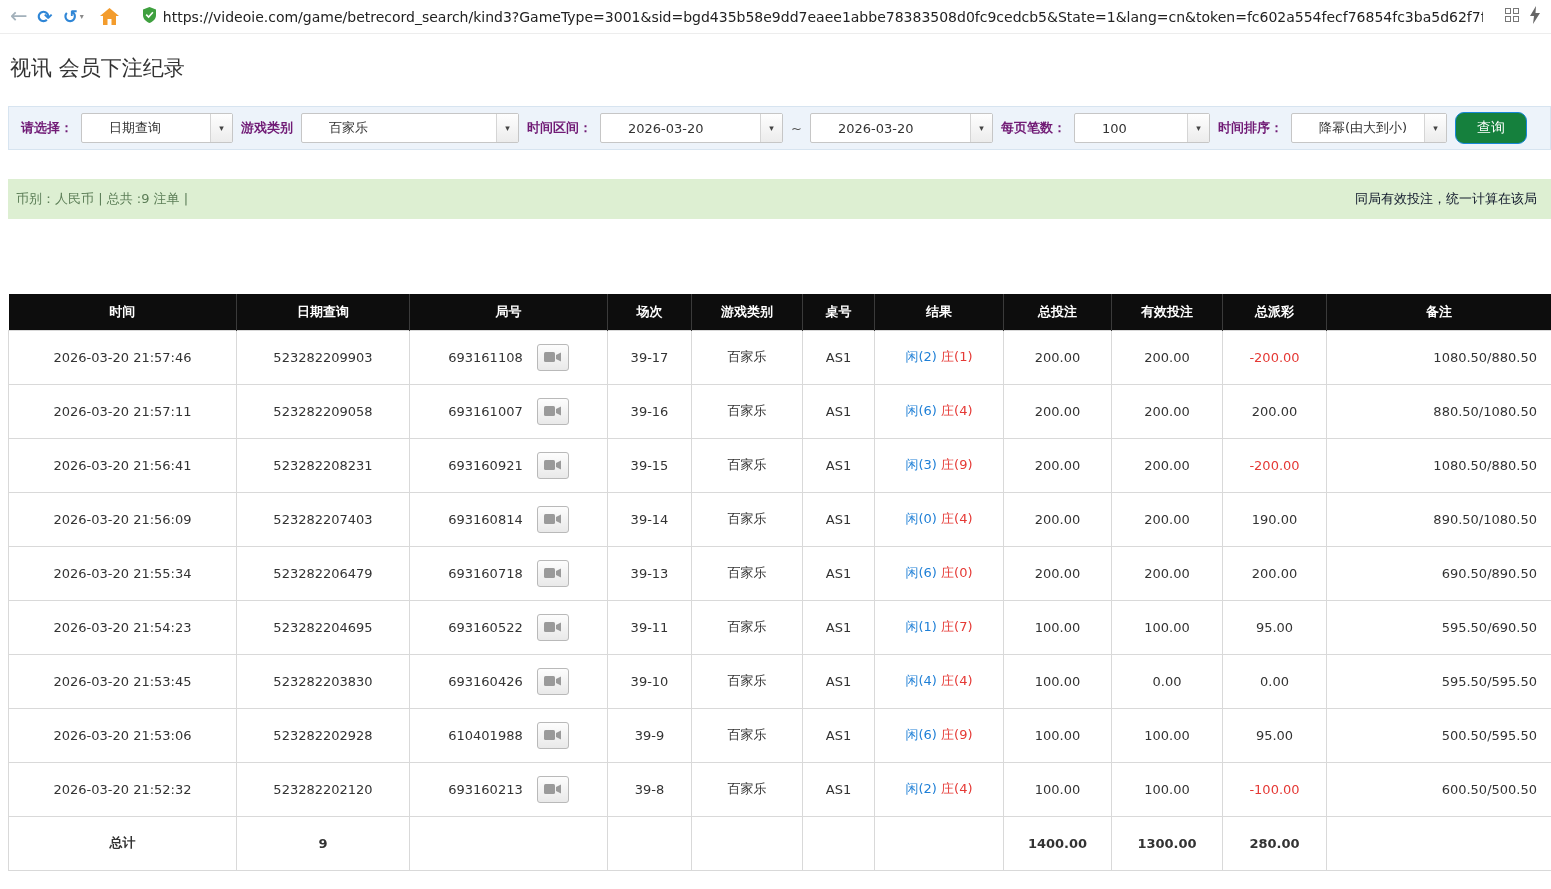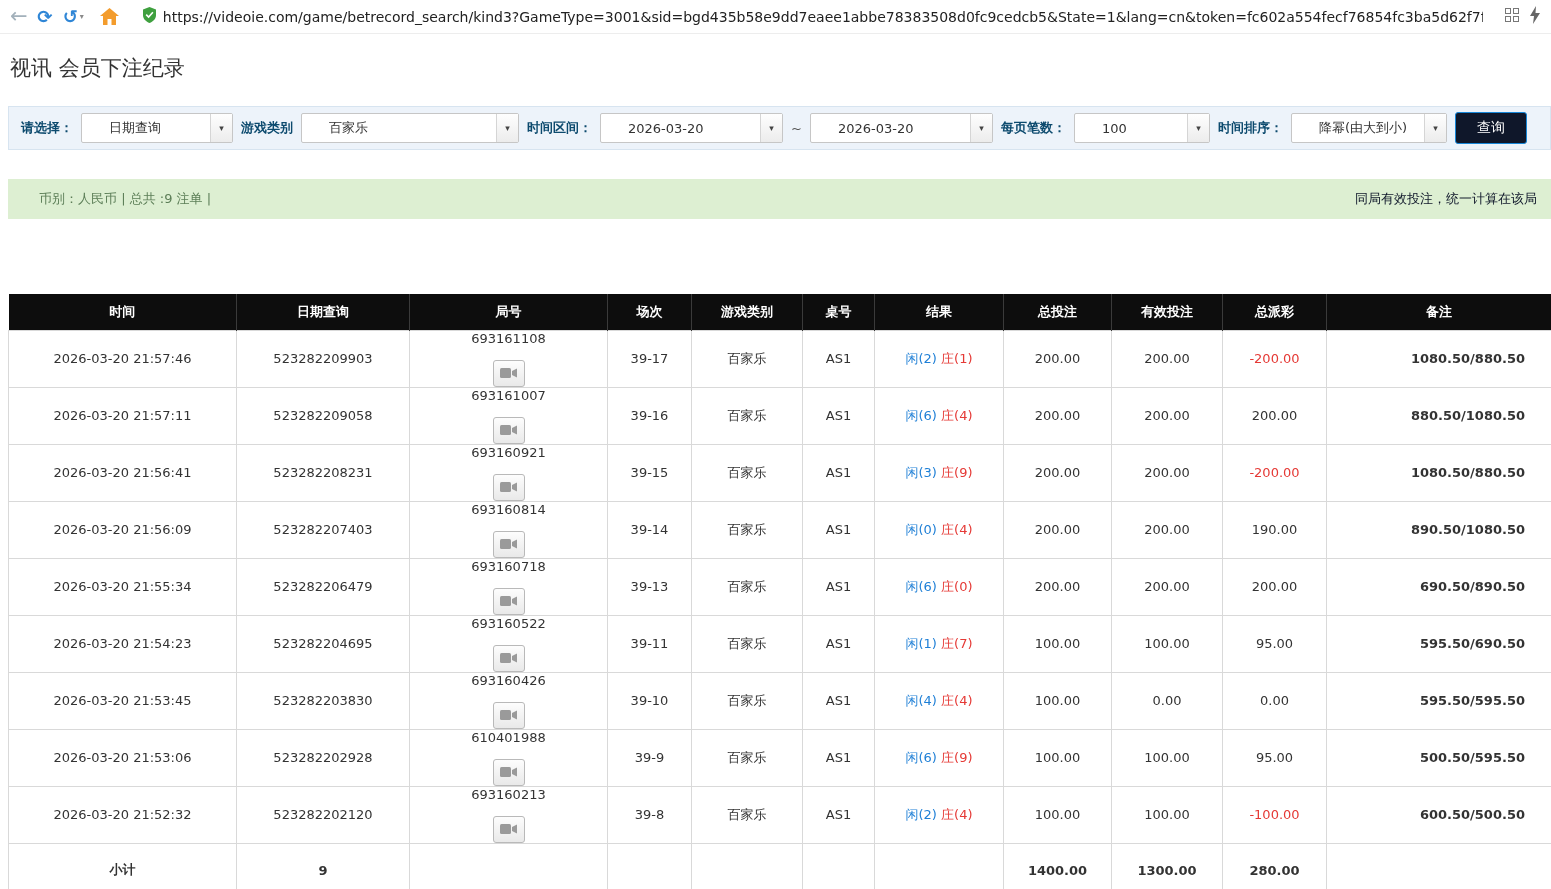--- a/index.html
+++ b/index.html
@@ -20,48 +20,48 @@
     padding:0 8px; margin-left:6px; overflow:hidden; }
   .url-text { font-size:14px; color:#222; white-space:nowrap; overflow:hidden; }
   .right-icons { display:flex; align-items:center; gap:10px; margin-left:4px; }
 
   
   .page-title { margin:20px 0 0 10px; font-size:21px; color:#333; font-weight:400; }
 
   .filter-bar { margin:24px 0 0 8px; height:44px; background:#edf3fa;
     border:1px solid #d7e4f0; display:flex; align-items:center; padding:0 12px;
     gap:8px; overflow:hidden; white-space:nowrap; }
-  .filter-label { color:#0c4a6e; font-weight:bold; font-size:13px; flex-shrink:0; }
+  .filter-label { color:#701a75; font-weight:bold; font-size:13px; flex-shrink:0; }
   .combo { height:30px; background:#fff; border:1px solid #c6c6c6; border-radius:2px;
     display:flex; align-items:center; justify-content:space-between;
     padding-left:27px; font-size:13px; color:#333; flex-shrink:0; cursor:pointer; }
   .combo-arrow { width:22px; height:28px; border-left:1px solid #d5d5d5;
     background:linear-gradient(#fefefe,#ececec); display:flex; align-items:center;
     justify-content:center; font-size:9px; color:#444; margin-left:6px; }
   .w155{width:152px}.w218{width:218px}.w185{width:183px}.w120{width:136px}.w195{width:156px}
   .tilde { color:#555; font-size:13px; }
-  .search-btn { height:32px; min-width:72px; background:#0f172a; color:#fff;
-    border:1px solid #1787d8; border-radius:3px; font-size:14px; cursor:pointer;
+  .search-btn { height:32px; min-width:72px; background:#15803d; color:#fff;
+    border:1px solid #1787d8; border-radius:9px; font-size:14px; cursor:pointer;
     flex-shrink:0; font-family:inherit; }
 
   .summary-bar { margin:29px 0 0 8px; height:40px; background:#ddefd2;
     display:flex; align-items:center; justify-content:space-between;
-    padding:0 14px 0 31px; font-size:13px; overflow:hidden; }
+    padding:0 14px 0 8px; font-size:13px; overflow:hidden; }
   .summary-left { color:#5c7e57; white-space:nowrap; }
   .summary-right { color:#0f172a; white-space:nowrap; }
 
   
   .bet-table { border-collapse:collapse; table-layout:fixed; width:1543px;
     margin:75px 0 0 8px; font-size:13px; }
   .bet-table thead th { background:#0d0d0d; color:#fff; height:36px;
     font-weight:bold; border-right:1px solid #3a3a3a; font-size:13px; }
   .bet-table tbody td { height:54px; text-align:center; color:#333;
     border:1px solid #d9d9d9; background:#fff; }
-  .td-note { text-align:right !important; padding-right:26px;font-weight:bold; }
-  .round-cell-inner { display:flex; align-items:center; justify-content:center; gap:14px;flex-direction:column; }
+  .td-note { text-align:right !important; padding-right:14px; }
+  .round-cell-inner { display:flex; align-items:center; justify-content:center; gap:14px; }
   .video-btn { width:32px; height:27px; border:1px solid #b9b9b9; border-radius:3px;
     background:linear-gradient(#fdfdfd,#e9e9e9); display:inline-flex;
     align-items:center; justify-content:center; cursor:pointer; }
   .res-player { color:#1e7fd6; }
   .res-banker { color:#e53935;margin-top:9px; }
   .link-blue { color:#1e7fd6; cursor:pointer; }
   .neg { color:#e53935 !important; }
   .sum-row td { background:#9e9e9e; color:#fff; font-weight:bold; height:33px;
     text-align:center; border:1px solid #b9b9b9; border-bottom:2px solid #fff;
     font-size:13px; }
@@ -421,33 +421,20 @@
       <span class="res-banker">庄(4)</span>
     </td>
     <td class="link-blue">100.00</td>
     <td>100.00</td>
     <td class="neg">-100.00</td>
     <td class="td-note">600.50/500.50</td>
   </tr>
 </tbody>
   <tbody>
     <tr class="sum-row">
-      <td>小计</td>
-      <td>9</td>
-      <td></td>
-        <td></td>
-      <td></td>
-        <td></td>
-      <td></td>
-      <td>1400.00</td>
-      <td>1300.00</td>
-      <td>280.00</td>
-      <td></td>
-    </tr>
-    <tr class="sum-row">
       <td>总计</td>
       <td>9</td>
       <td></td>
         <td></td>
       <td></td>
         <td></td>
       <td></td>
       <td>1400.00</td>
       <td>1300.00</td>
       <td>280.00</td>

